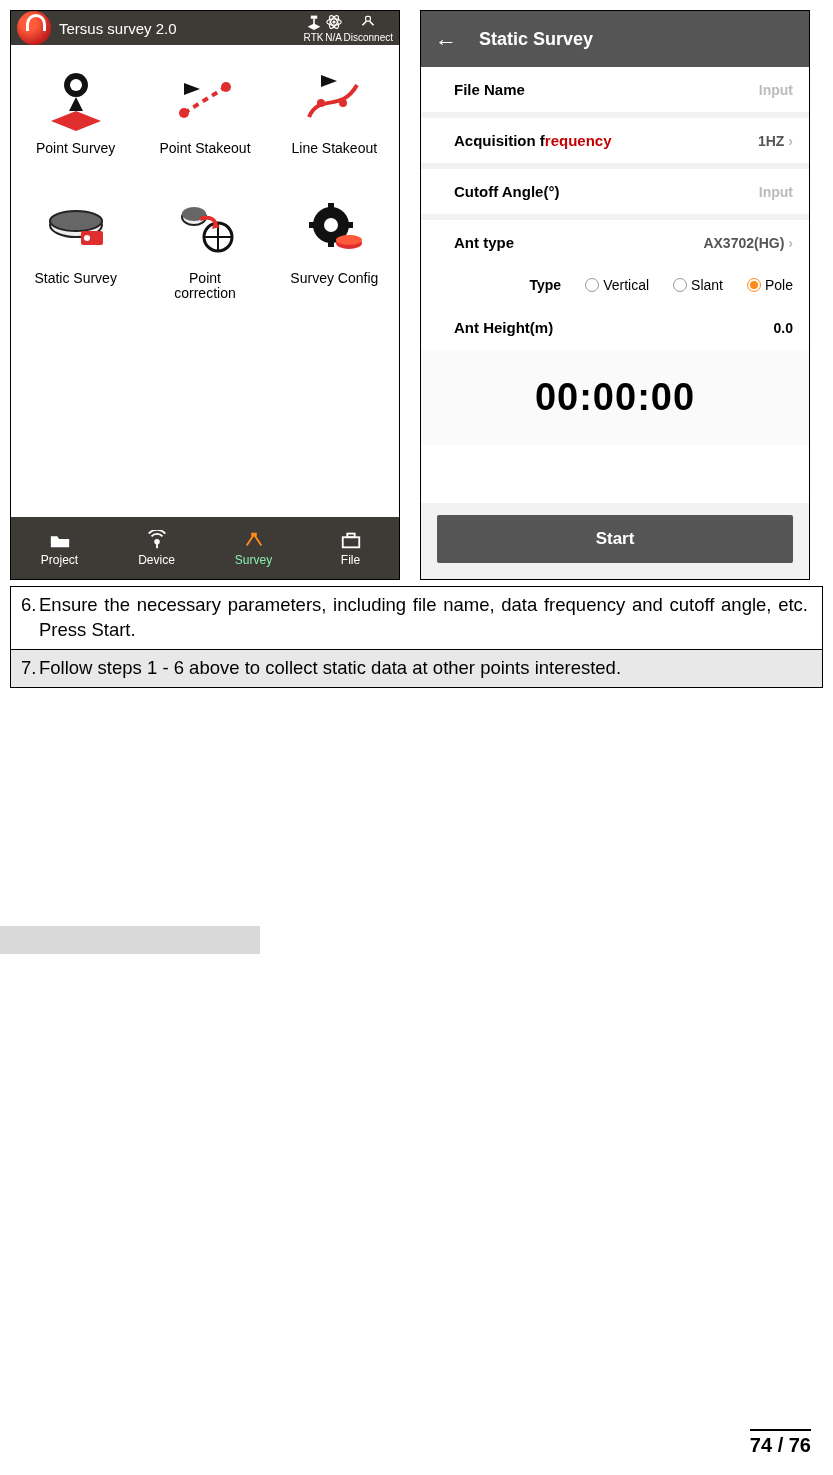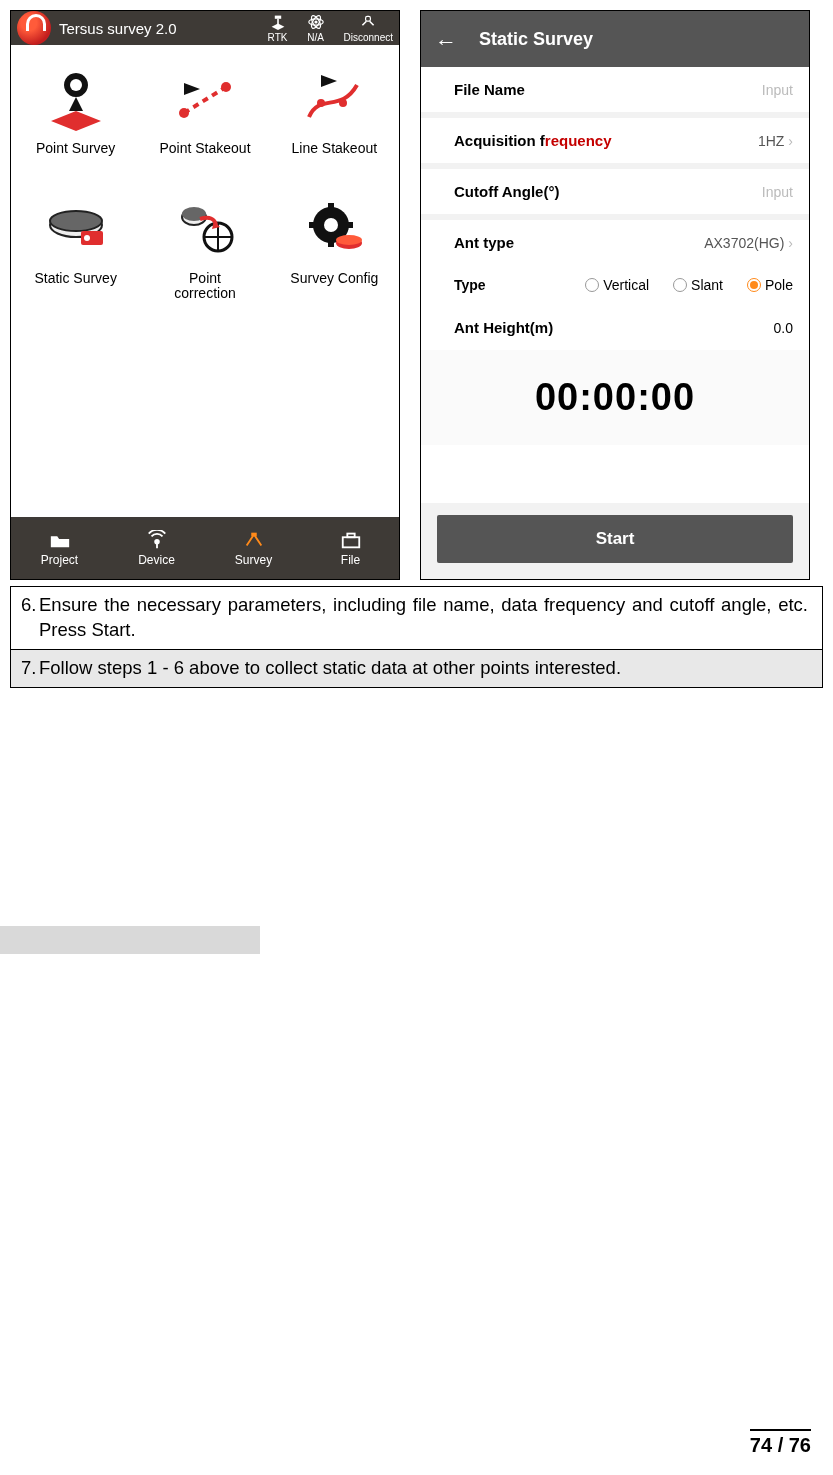--- a/index.html
+++ b/index.html
@@ -5,45 +5,45 @@
   * { box-sizing: border-box; margin: 0; padding: 0; }
   body { font-family: Arial, Helvetica, sans-serif; background: #fff; width: 833px; }
   .page { width: 833px; padding: 10px 10px 40px 10px; position: relative; min-height: 1475px; }
   .screens { display: flex; gap: 20px; }
   .phone { border: 1px solid #000; width: 390px; height: 570px; display: flex; flex-direction: column; overflow: hidden; background: #fff; }
   
   .p1-header { background: #3e3a36; height: 34px; display: flex; align-items: center; padding: 0 6px; color: #fff; font-size: 13px; }
   .p1-logo { width: 34px; height: 34px; background: radial-gradient(circle at 35% 35%, #ff5b3a 25%, #c41e1e 70%); border-radius: 50%; position: relative; margin-right: 8px; }
   .p1-logo::after { content:""; position:absolute; top:3px; left:9px; width:14px; height:14px; border:3px solid #fff; border-bottom:none; border-radius:10px 10px 0 0;}
   .p1-title { flex: 1; font-size: 15px; }
-  .p1-status { display: flex; gap: 18px; align-items: flex-end; }
+  .p1-status { display: flex; align-items: flex-end; }
   .p1-stat { display: flex; flex-direction: column; align-items: center; font-size: 10px; gap: 2px; }
   .p1-stat svg { width: 20px; height: 16px; }
   .p1-grid { flex: 1; padding: 18px 0 0 0; display: grid; grid-template-columns: repeat(3, 1fr); grid-template-rows: repeat(2, 130px); text-align: center; font-size: 14px; }
   .tile { display: flex; flex-direction: column; align-items: center; gap: 8px; }
   .tile-icon { width: 70px; height: 70px; display: flex; align-items: center; justify-content: center; }
   .tile-label { font-size: 14px; line-height: 1.1; }
   .p1-bottom { background: #3e3a36; height: 62px; display: flex; }
   .p1-tab { flex: 1; display: flex; flex-direction: column; align-items: center; justify-content: center; gap: 3px; color: #fff; font-size: 12px; }
-  .p1-tab.active { color: #ffffff; }
+  .p1-tab.active { color: #86efac; }
   .p1-tab svg { width: 22px; height: 20px; }
   
   .p2-header { background: #555; height: 56px; display: flex; align-items: center; padding: 0 14px; color: #fff; }
   .p2-back { font-size: 22px; margin-right: 22px; }
   .p2-title { font-size: 18px; font-weight: bold; }
   .p2-body { flex: 1; display: flex; flex-direction: column; background: #fff; }
   .row { padding: 14px 16px; display: flex; align-items: center; font-size: 15px; }
   .row + .row-sep { height: 6px; background: #f2f2f2; }
   .row-label { font-weight: bold; flex: 1; margin-left: 17px; }
   .row-label .red { color: #c40000; }
-  .row-val { color: #555; font-size: 14px; display: flex; align-items: center; gap: 4px;}
+  .row-val { color: #555; font-size: 14px; display: flex; align-items: center; gap: 4px; font-weight: bold;}
   .row-val.ph { color: #bbb; }
   .chev { color: #bbb; font-size: 14px; }
   .type-row { padding: 12px 16px; display: flex; align-items: center; font-size: 14px; gap: 24px; }
-  .type-row .row-label { font-weight: bold; }
+  .type-row .row-label { font-weight: bold; text-align: right; }
   .radio { display: flex; align-items: center; gap: 4px; }
   .radio .circ { width: 14px; height: 14px; border: 1px solid #999; border-radius: 50%; display: inline-block; position: relative; }
   .radio.sel .circ { border-color: #ff8a1a; }
   .radio.sel .circ::after { content:""; position:absolute; top:2px; left:2px; width:8px; height:8px; background:#ff8a1a; border-radius:50%; }
   .timer { text-align: center; font-size: 38px; font-weight: bold; padding: 26px 0; background: #fafafa; letter-spacing: 1px;}
   .start-wrap { background: #f2f2f2; padding: 12px 16px 16px 16px; margin-top: auto;}
   .start-btn { background: #555; color: #fff; text-align: center; padding: 14px 0; border-radius: 2px; font-size: 17px; font-weight: bold; }
   
   .instr { margin-top: 6px; border: 1px solid #000; border-top: none; }
   .instr-row { border-top: 1px solid #000; padding: 6px 14px 6px 28px; font-size: 18.5px; line-height: 1.35; position: relative; text-align: justify; }

